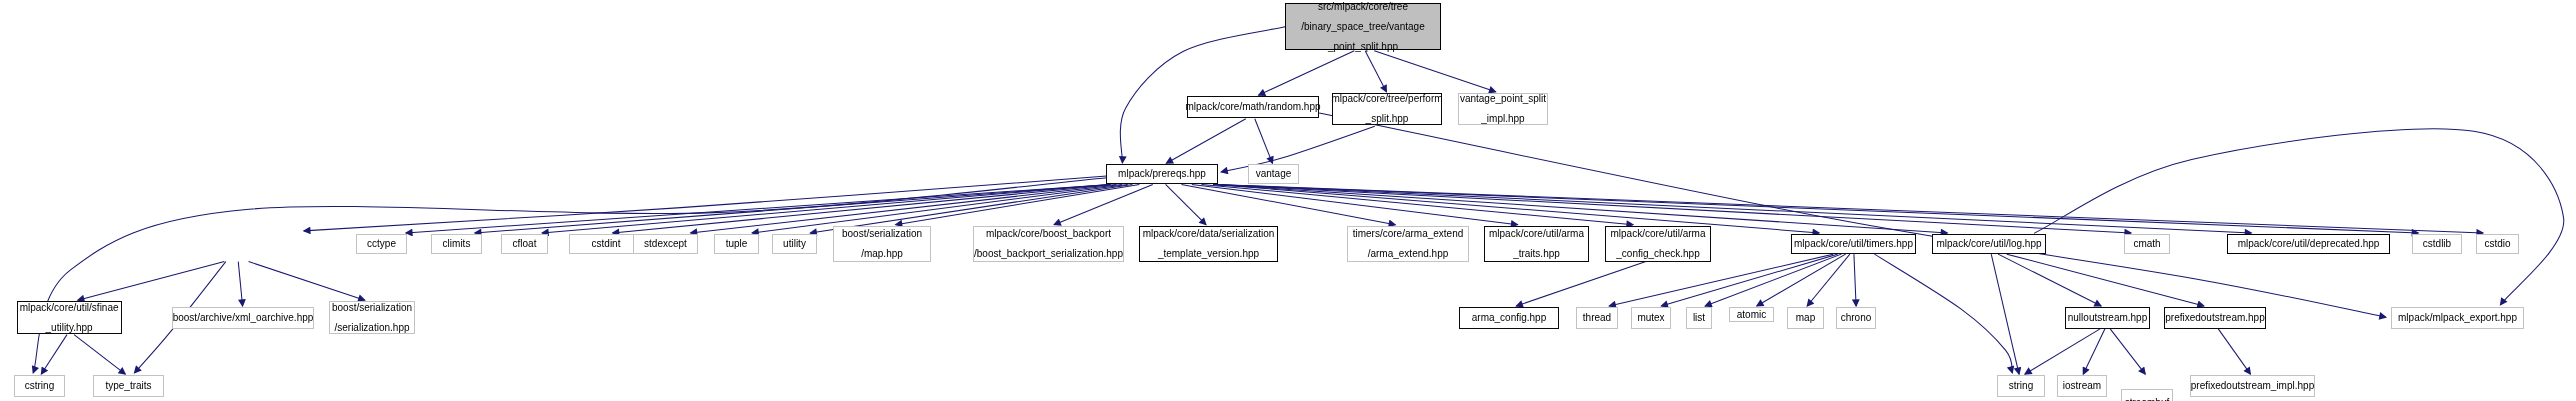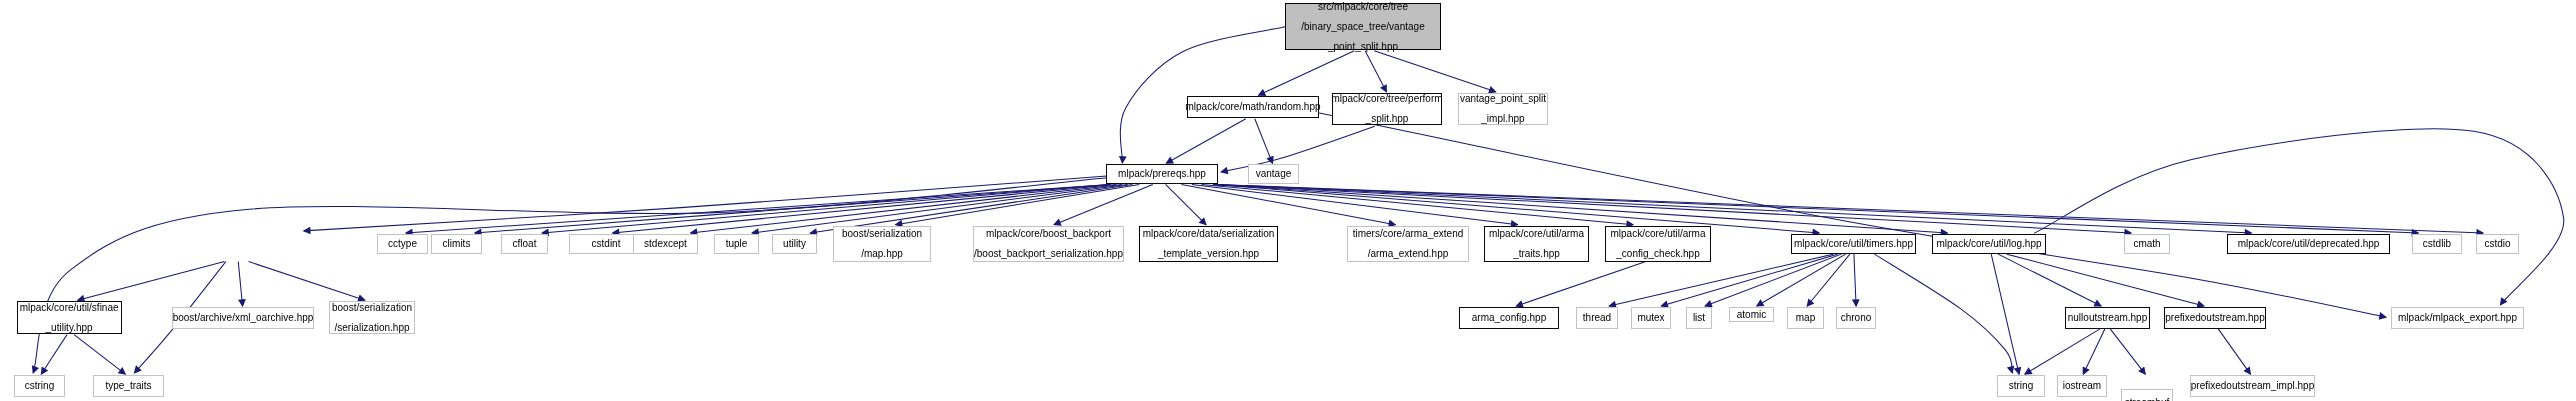--- a/index.html
+++ b/index.html
@@ -82,21 +82,21 @@
 <div class="node current" style="left: 1285px; top: 3.3px; width: 156px; height: 47px;">src/mlpack/core/tree
 /binary_space_tree/vantage
 _point_split.hpp</div>
     <div class="node internal" style="left: 1187px; top: 96px; width: 132px; height: 22.4px;">mlpack/core/math/random.hpp</div>
     <div class="node internal" style="left: 1332px; top: 93px; width: 110px; height: 32px;">mlpack/core/tree/perform
 _split.hpp</div>
     <div class="node external" style="left: 1458px; top: 93px; width: 90px; height: 32px;">vantage_point_split
 _impl.hpp</div>
     <div class="node internal" style="left: 1106px; top: 164px; width: 112px; height: 20px;">mlpack/prereqs.hpp</div>
     <div class="node external" style="left: 1248px; top: 164px; width: 51px; height: 20px;">vantage</div>
-    <div class="node external" style="left: 377px; top: 234px; width: 51px; height: 20px;">cctype</div>
+    <div class="node external" style="left: 356px; top: 234px; width: 51px; height: 20px;">cctype</div>
     <div class="node external" style="left: 431px; top: 234px; width: 51px; height: 20px;">climits</div>
     <div class="node external" style="left: 501px; top: 234px; width: 47px; height: 20px;">cfloat</div>
     <div class="node external" style="left: 569px; top: 234px; width: 74px; height: 20px;">cstdint</div>
     <div class="node external" style="left: 633px; top: 234px; width: 65px; height: 20px;">stdexcept</div>
     <div class="node external" style="left: 714px; top: 234px; width: 45px; height: 20px;">tuple</div>
     <div class="node external" style="left: 772px; top: 234px; width: 45px; height: 20px;">utility</div>
     <div class="node external" style="left: 833px; top: 226px; width: 98px; height: 36px;">boost/serialization
 /map.hpp</div>
     <div class="node external" style="left: 973px; top: 226px; width: 151px; height: 36px;">mlpack/core/boost_backport
 /boost_backport_serialization.hpp</div>

